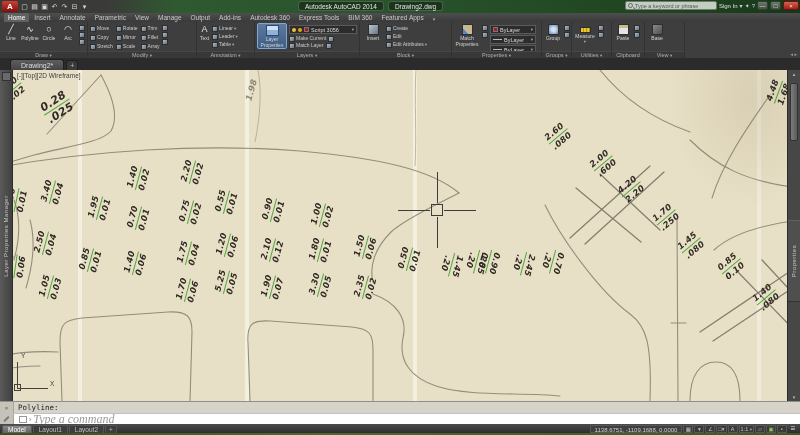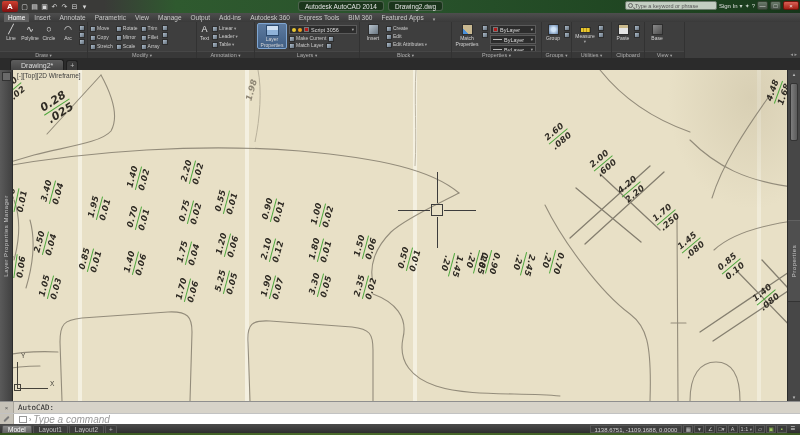--- a/index.html
+++ b/index.html
@@ -85,21 +85,21 @@
 
 
 .cmdh{height:12px;flex:0 0 12px;display:flex;align-items:center;background:#d7d3c9;border-top:1px solid #8f8f8f;}
 .cmdi{height:11px;flex:0 0 11px;display:flex;align-items:center;background:#fff;border-top:1px solid #c2c2c2;gap:2px;}
 .gutter{width:14px;height:100%;background:#c6c2b8;border-right:1px solid #a8a49a;display:flex;align-items:center;justify-content:center;flex:0 0 14px;}
 .gutter .g{font-size:6px;color:#555;line-height:1;}
 .wrench{width:7px;height:2px;background:#7a7a7a;transform:rotate(-45deg);border-radius:1px;}
 .cmdtext{font-family:"DejaVu Sans Mono",monospace;font-size:7.5px;color:#222;margin-left:4px;}
 .cmdbox{width:8px;height:7px;border:1px solid #999;margin-left:3px;flex:0 0 auto;}
 .prompt{font-size:7px;color:#777;}
-.placeholder{font-family:Liberation Sans, sans-serif;font-size:10px;color:#9a9a9a;font-style:italic;}
+.placeholder{font-family:Liberation Serif, serif;font-size:12px;color:#9a9a9a;font-style:italic;}
 
 
 .statusbar{height:9px;flex:0 0 9px;display:flex;align-items:center;background:linear-gradient(#4c4c4c,#2e2e2e);padding:0 2px;gap:1px;font-size:6.5px;color:#c9c9c9;}
 .ltab{height:8px;line-height:8px;padding:0 5px;font-size:6.5px;color:#bdbdbd;background:#3c3c3c;border:1px solid #555;border-bottom:none;border-radius:2px 2px 0 0;white-space:nowrap;}
 .ltab.active{background:linear-gradient(#8a8a8a,#606060);color:#fff;}
 .ltab.new{padding:0 3px;}
 .coordbox{height:8px;line-height:8px;padding:0 4px;border:1px solid #575757;background:#3f3f3f;color:#cdcdcd;font-size:6px;white-space:nowrap;}
 .sic{min-width:10px;height:8px;line-height:7px;text-align:center;border:1px solid #575757;background:#3a3a3a;color:#c2c2c2;font-size:5.5px;padding:0 1px;white-space:nowrap;}
 .sic.menu{border:none;background:none;font-size:8px;line-height:8px;color:#e0e0e0;}
 .sliver{height:2px;flex:0 0 2px;background:linear-gradient(90deg,#35541e,#4a6b2a 40%,#3c5a22);}
@@ -643,21 +643,21 @@
         <span class="vtext">Properties</span>
       </div>
       <span class="railarrow" style="bottom:1px">▾</span>
     </div>
   </div>
 
   <div class="cmdh">
     <div class="gutter">
         <span class="g">×</span>
       </div>
-    <span class="cmdtext">AutoCAD:</span>
+    <span class="cmdtext">Polyline:</span>
   </div>
   <div class="cmdi">
     <div class="gutter">
         <span class="wrench"></span>
       </div>
     <span class="cmdbox"></span>
     <span class="prompt">›</span>
     <span class="placeholder">Type a command</span>
   </div>
 

